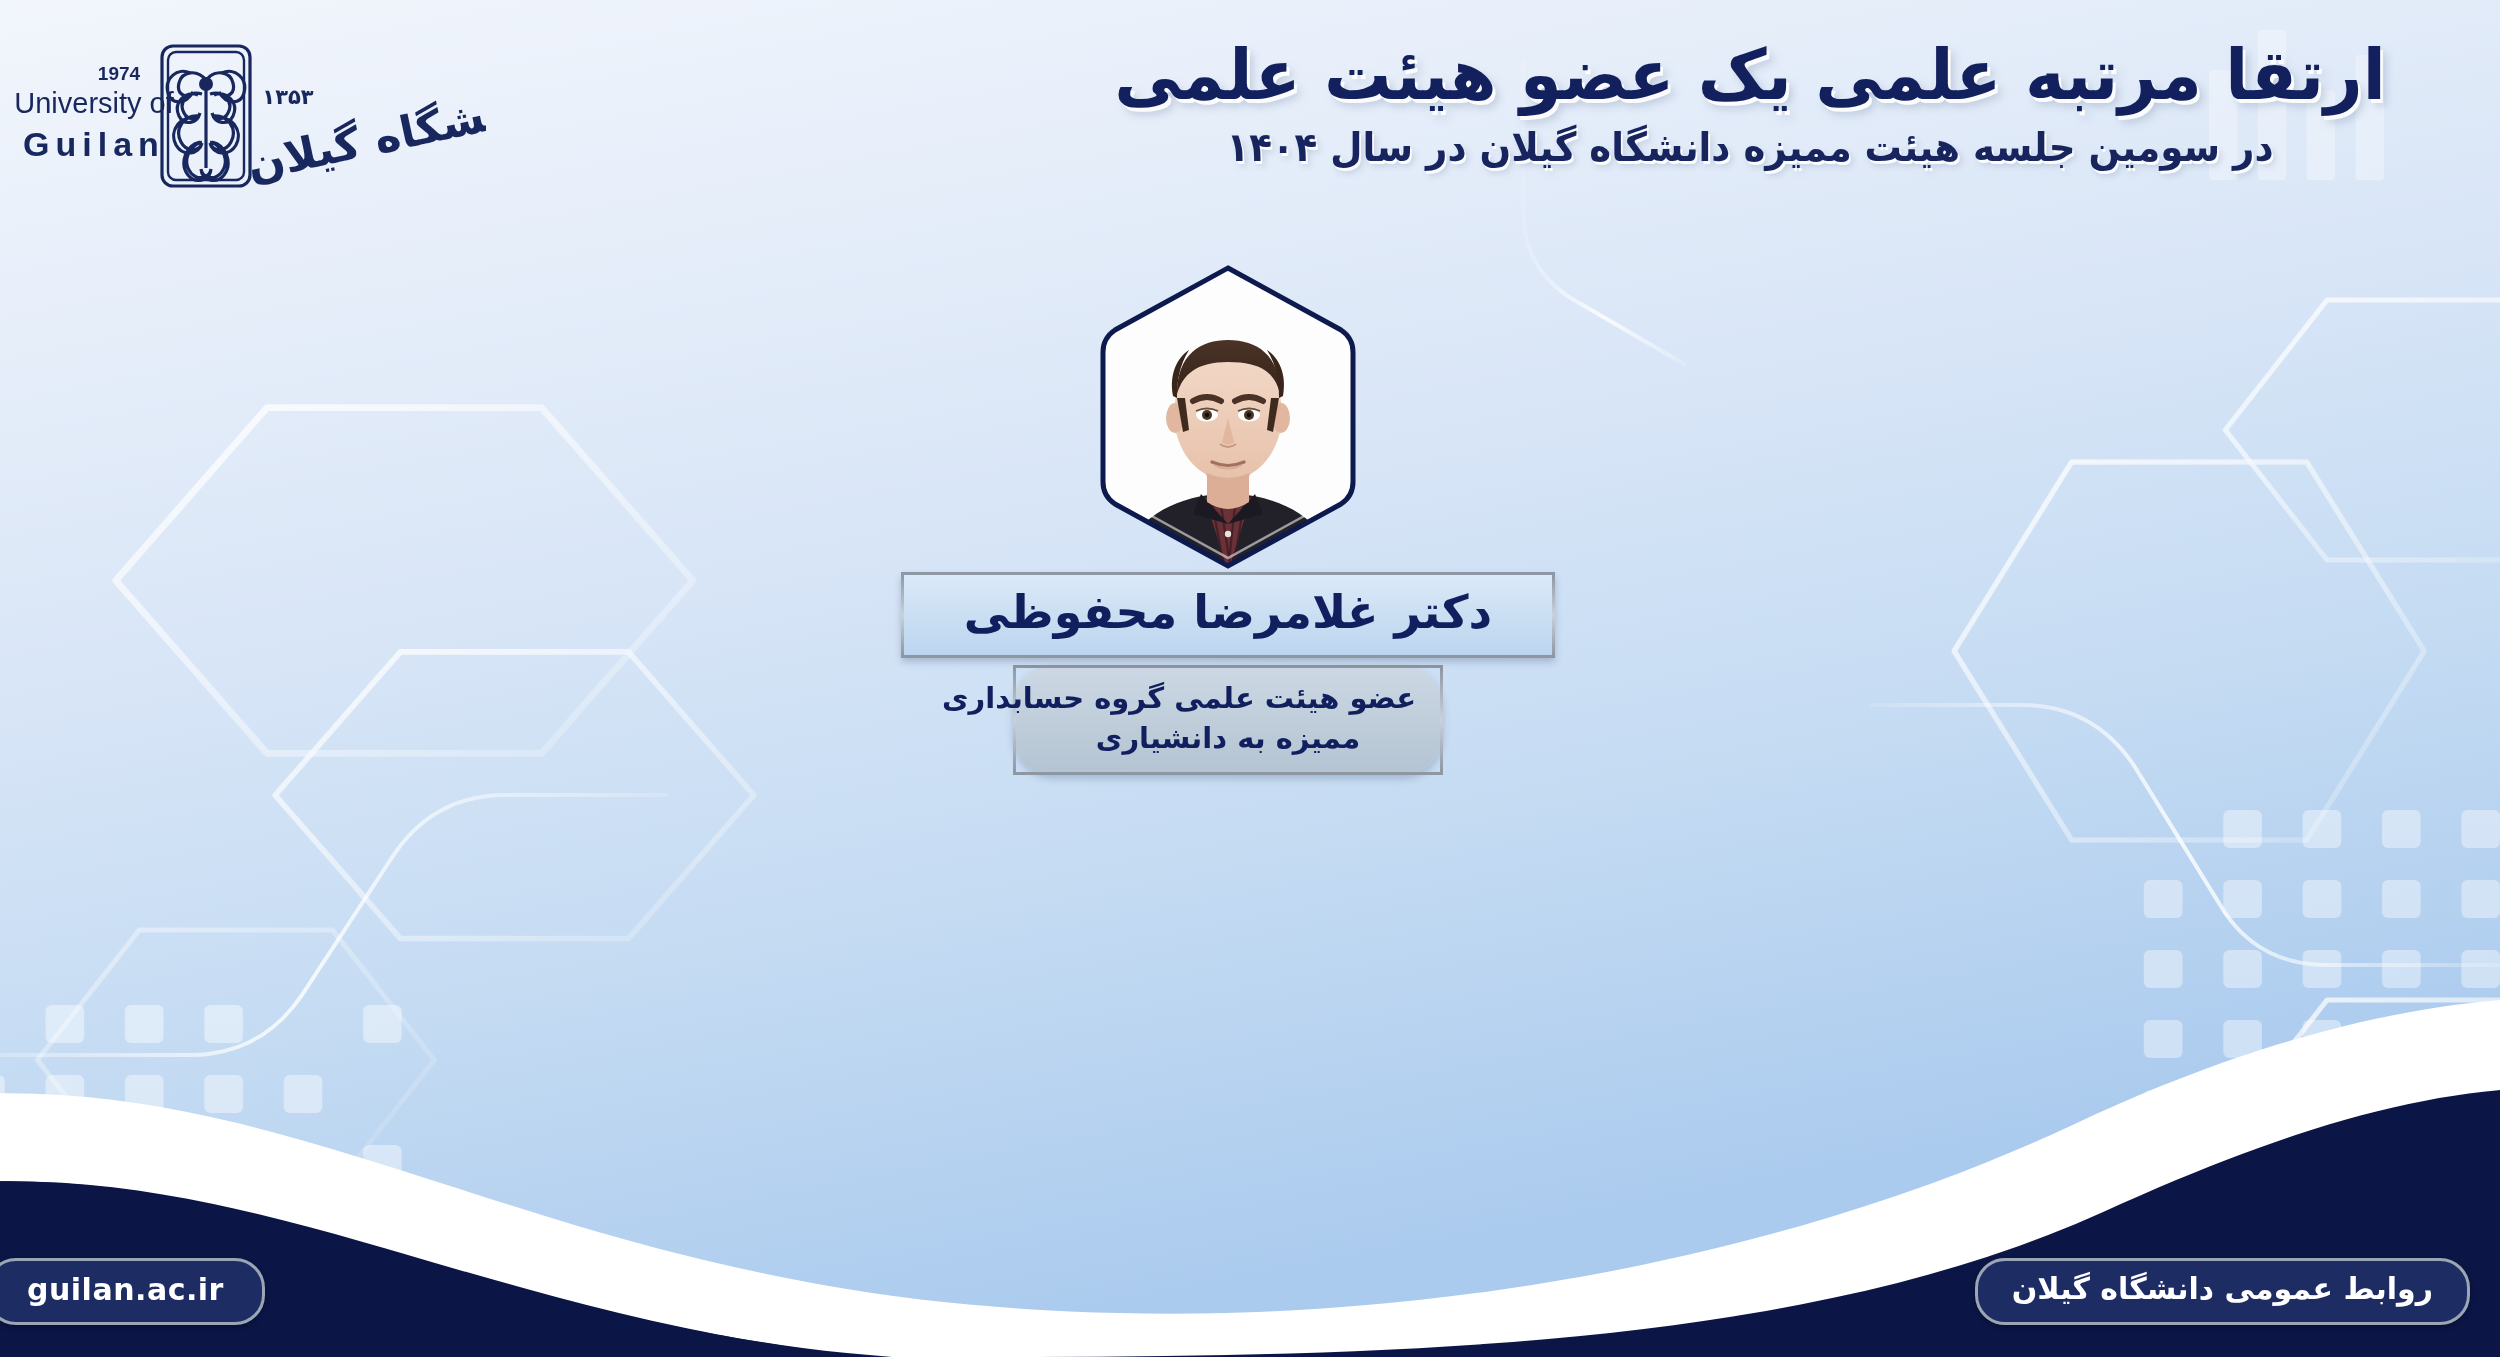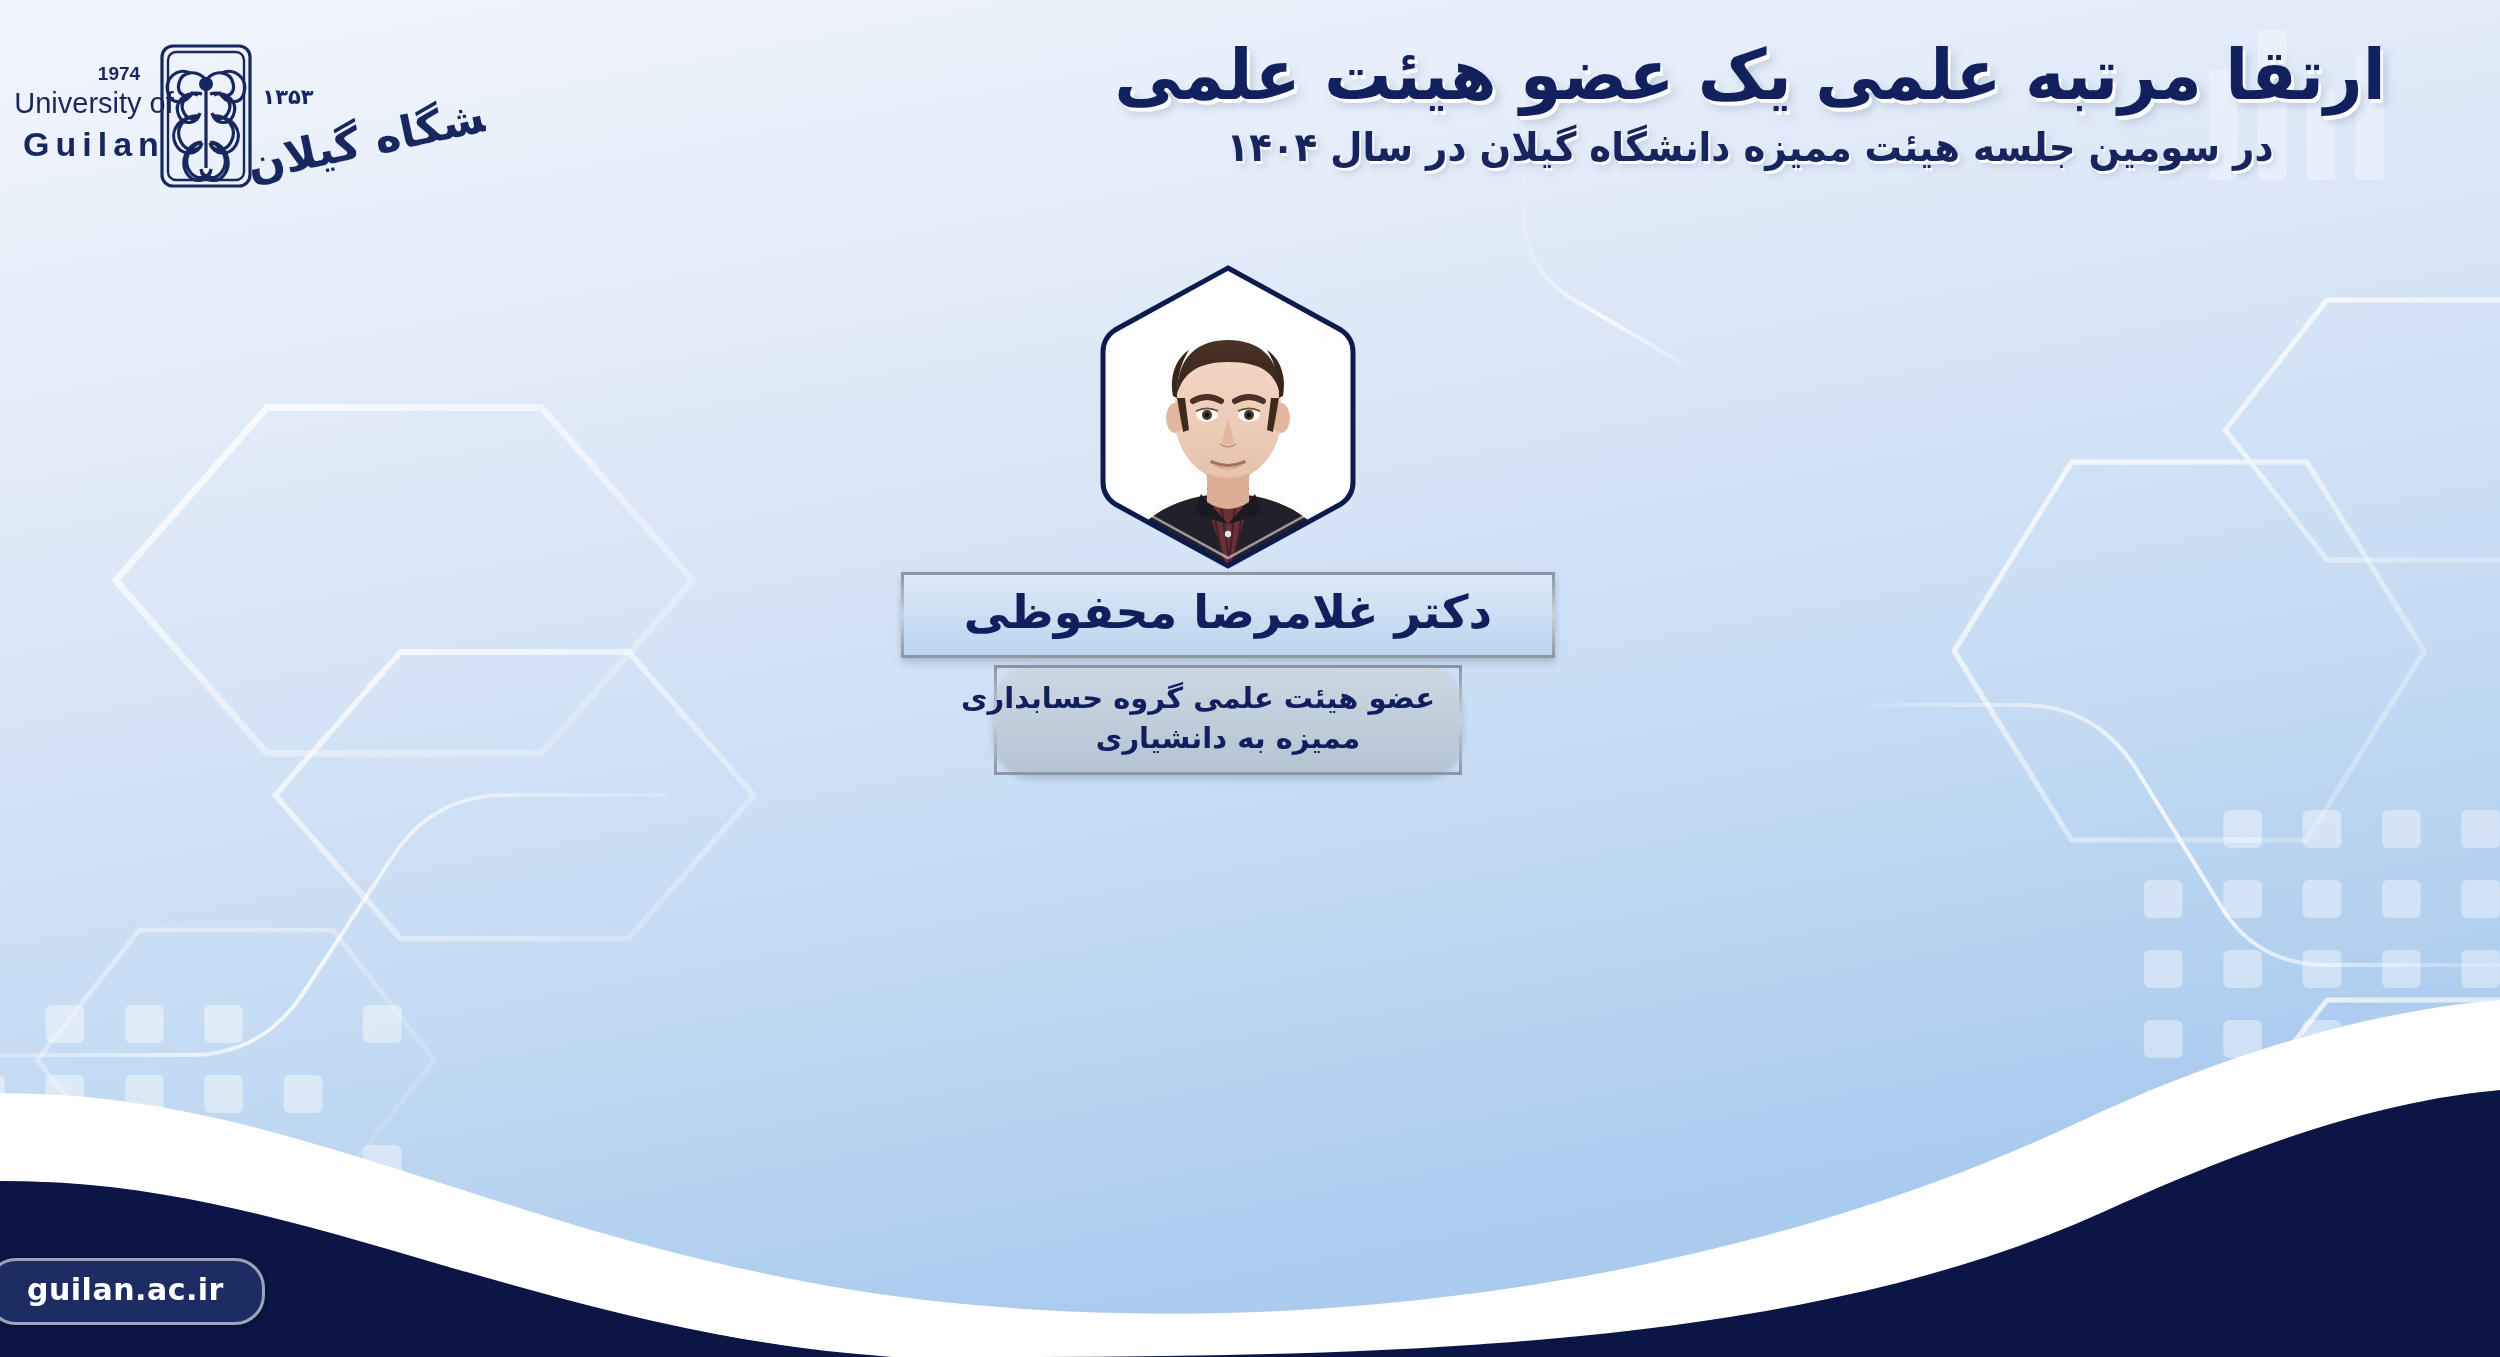--- a/index.html
+++ b/index.html
@@ -108,21 +108,21 @@
     box-shadow: 0 4px 7px rgba(60,80,110,0.28);
     font-size: 46px;
     font-weight: 700;
     color: #111f5e;
     line-height: 1.25;
     white-space: nowrap;
   }
   .role-badge {
     display: block;
     margin: 7px auto 0 auto;
-    width: 468px;
+    width: 430px;
     padding: 10px 24px 14px 24px;
     background: linear-gradient(180deg,#ccd8e4 0%, #bfcdda 55%, #b4c4d3 100%);
     border: 3px solid;
     border-image: linear-gradient(180deg,#8d97a3,#c9d1da,#8d97a3) 1;
     border-radius: 40px;
     box-shadow: 0 4px 7px rgba(60,80,110,0.25);
     font-size: 29px;
     font-weight: 700;
     color: #111f5e;
     line-height: 1.38;
@@ -407,14 +407,15 @@
 
   <div class="badge-stack">
     <div class="name-badge">دکتر غلامرضا محفوظی</div>
     <div class="role-badge">
       <span class="role-line">عضو هیئت علمی گروه حسابداری</span>
       <span class="role-line">ممیزه به دانشیاری</span>
     </div>
   </div>
 
   <div class="footer-badge footer-url">guilan.ac.ir</div>
+  <div class="footer-badge footer-pr">روابط عمومی دانشگاه گیلان</div>
 
 </div>
 
 </body></html>

